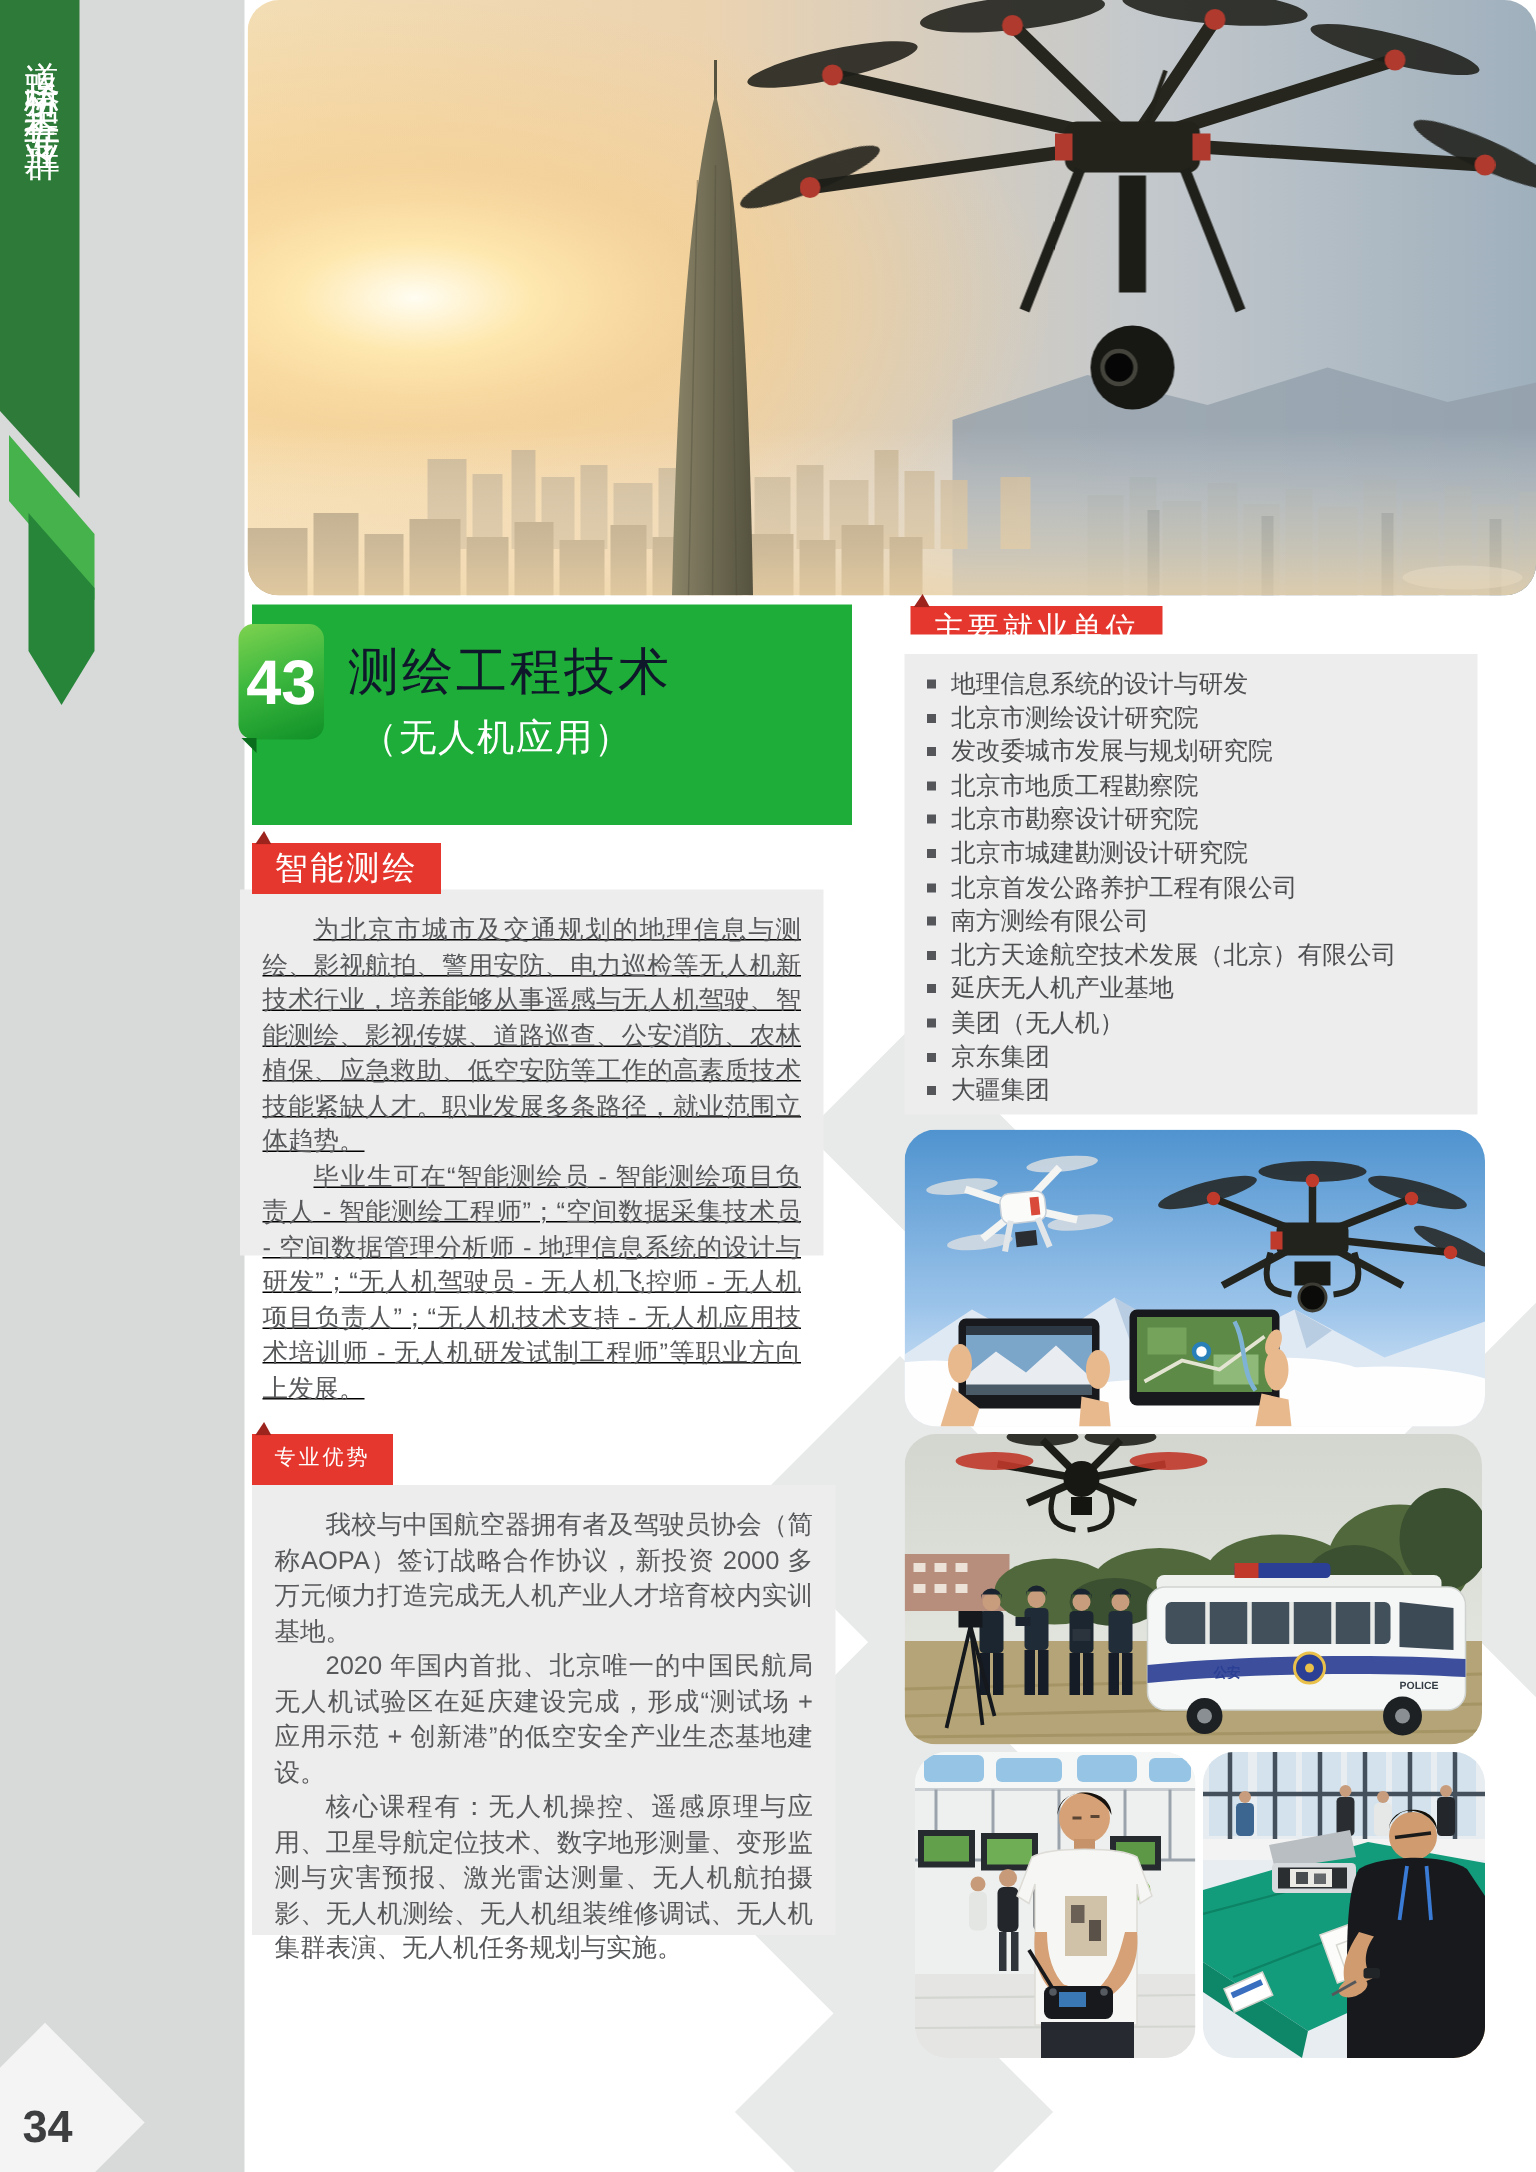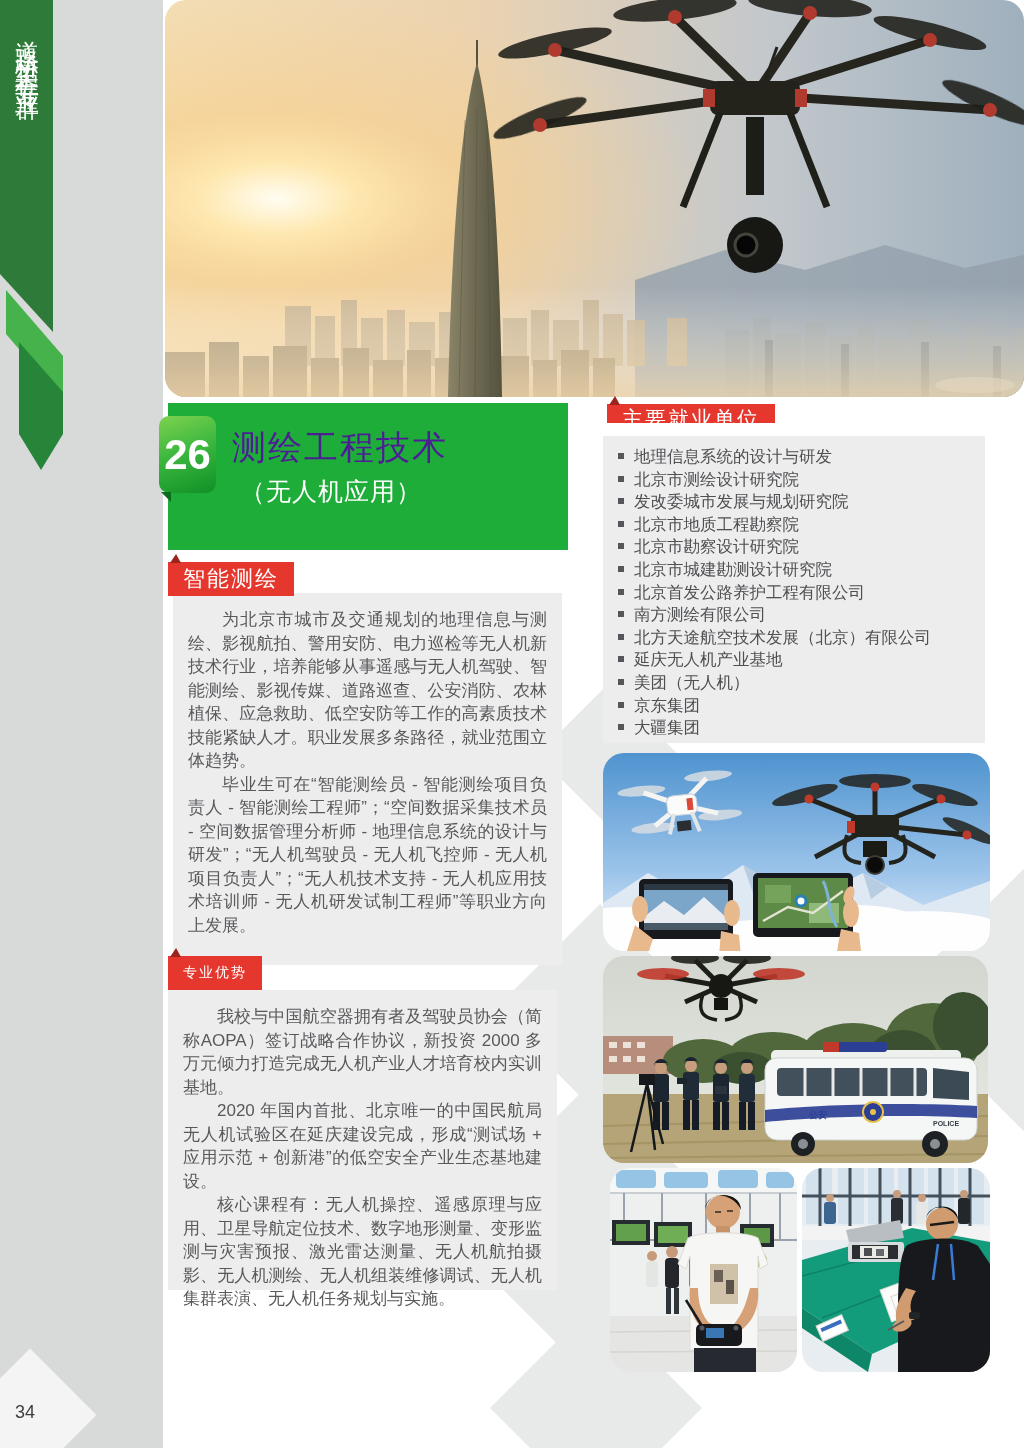--- a/index.html
+++ b/index.html
@@ -12,50 +12,50 @@
       text-orientation:upright;color:#ffffff;font-size:24px;letter-spacing:7px;line-height:28px;}
   
   .dia{position:absolute;background:#e8e9e9;transform:rotate(45deg);z-index:0;}
   .d1{left:525px;top:935px;width:150px;height:150px;}
   .d2{left:487px;top:1125px;width:210px;height:210px;}
   .d3{left:521px;top:1333px;width:150px;height:150px;}
   .d4{left:938px;top:890px;width:220px;height:220px;}
   .d5{left:558px;top:705px;width:100px;height:100px;}
   .d34{position:absolute;left:-17px;top:1368px;width:94px;height:94px;background:#f4f4f5;
        transform:rotate(45deg);z-index:1;}
-  #pagenum{position:absolute;left:15px;top:1402px;z-index:2;font-size:18px;font-weight:400;color:#3d3e40;}
+  #pagenum{position:absolute;left:15px;top:1402px;z-index:2;font-size:30px;font-weight:700;color:#3d3e40;}
   
   .photo{position:absolute;overflow:hidden;z-index:1;border-radius:21px;}
   .photo svg{display:block;width:100%;height:100%;}
   .hero{left:165px;top:0;width:859px;height:397px;}
   .pA{left:603px;top:753px;width:387px;height:198px;}
   .pB{left:603px;top:956px;width:385px;height:207px;}
   .pC{left:610px;top:1168px;width:187px;height:204px;}
   .pD{left:802px;top:1168px;width:188px;height:204px;}
   
   .block-green{position:absolute;left:168px;top:403px;width:400px;height:147px;background:#1fad39;z-index:1;}
   .tab{position:absolute;left:-9px;top:13px;width:57px;height:77px;border-radius:10px;
        background:linear-gradient(160deg,#7ed24f 0%,#3db83f 45%,#0f9027 100%);
        display:flex;align-items:center;justify-content:center;}
   .tab:after{content:"";position:absolute;left:2px;bottom:-9px;width:0;height:0;
        border-left:10px solid transparent;border-top:10px solid #0a6d1d;}
   .tab span{color:#fff;font-size:42px;font-weight:700;}
-  .pt{position:absolute;left:64px;top:22px;color:#4c1d95;font-size:34px;letter-spacing:2px;}
+  .pt{position:absolute;left:64px;top:22px;color:#0f172a;font-size:34px;letter-spacing:2px;}
   .ps{position:absolute;left:72px;top:72px;color:#fff;font-size:25px;letter-spacing:1px;}
   
   .banner{position:absolute;background:#e5372d;color:#fff;z-index:2;
       font-family:"Liberation Serif",serif;padding:0 15px;letter-spacing:2px;}
   .banner .fold{position:absolute;left:2px;top:-8px;width:11px;height:9px;background:#9c241d;
       clip-path:polygon(0 100%,55% 0,100% 100%);}
   .b1{left:168px;top:562px;font-size:22px;line-height:34px;height:34px;}
   .b2{left:168px;top:956px;font-size:14px;line-height:34px;height:34px;}
   .b3{left:607px;top:404px;font-size:21px;line-height:31px;height:19px;}
   
   .graybox{position:absolute;background:#ededee;box-sizing:border-box;padding:15px 15px 0 15px;z-index:1;}
-  .gb1{left:173px;top:593px;width:389px;height:372px;}
+  .gb1{left:160px;top:593px;width:389px;height:244px;text-decoration:underline;}
   .gb2{left:168px;top:990px;width:389px;height:300px;}
   .graybox p{margin:0;text-indent:2em;font-size:17px;line-height:23.5px;color:#58595b;
       text-align:justify;}
   .listbox{position:absolute;left:603px;top:436px;width:382px;height:307px;background:#ededee;
       box-sizing:border-box;padding:9px 10px 0 14px;z-index:1;}
   .listbox ul{list-style:none;margin:0;padding:0;}
   .listbox li{position:relative;padding-left:17px;font-size:16.5px;line-height:22.6px;color:#4e4f51;}
   .listbox li:before{content:"";position:absolute;left:1px;top:8px;width:6px;height:6px;background:#55565a;}
 </style>
 </head>
@@ -206,21 +206,21 @@
           </g>
         <rect x="-9" y="22" width="18" height="78" fill="#1d1d18"></rect>
         <circle cx="0" cy="150" r="28" fill="#171713"></circle>
         <circle cx="-9" cy="150" r="11" fill="#060606" stroke="#44443c" stroke-width="3"></circle>
       </g>
     </svg>
   </div>
 
   <section class="block-green">
     <div class="tab">
-      <span>26</span>
+      <span>43</span>
     </div>
     <div class="pt">测绘工程技术</div>
     <div class="ps">（无人机应用）</div>
   </section>
 
   <div class="banner b1">
     <i class="fold"></i>
     <span>智能测绘</span>
   </div>
   <div class="graybox gb1">

